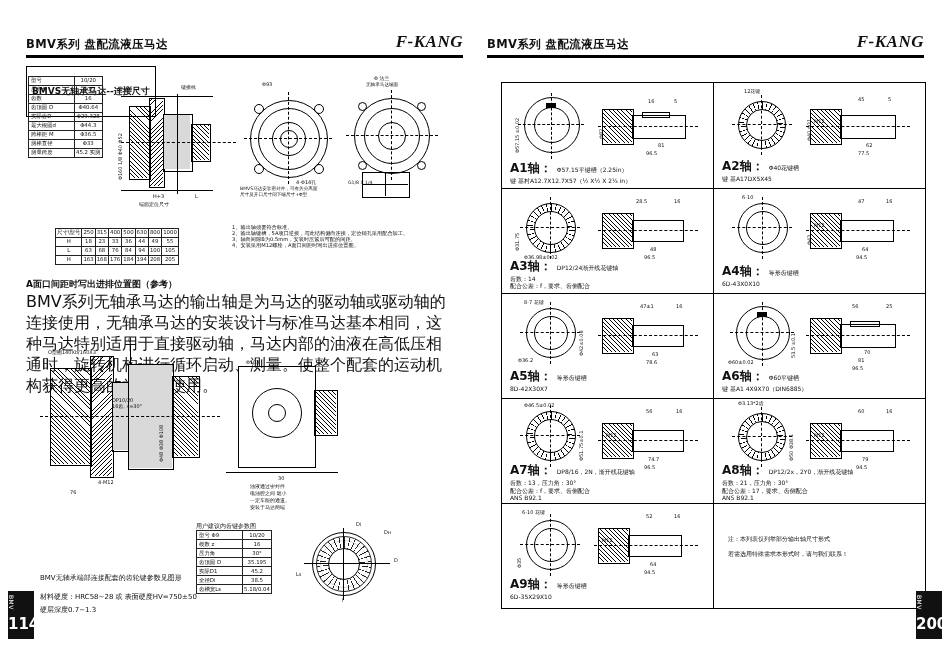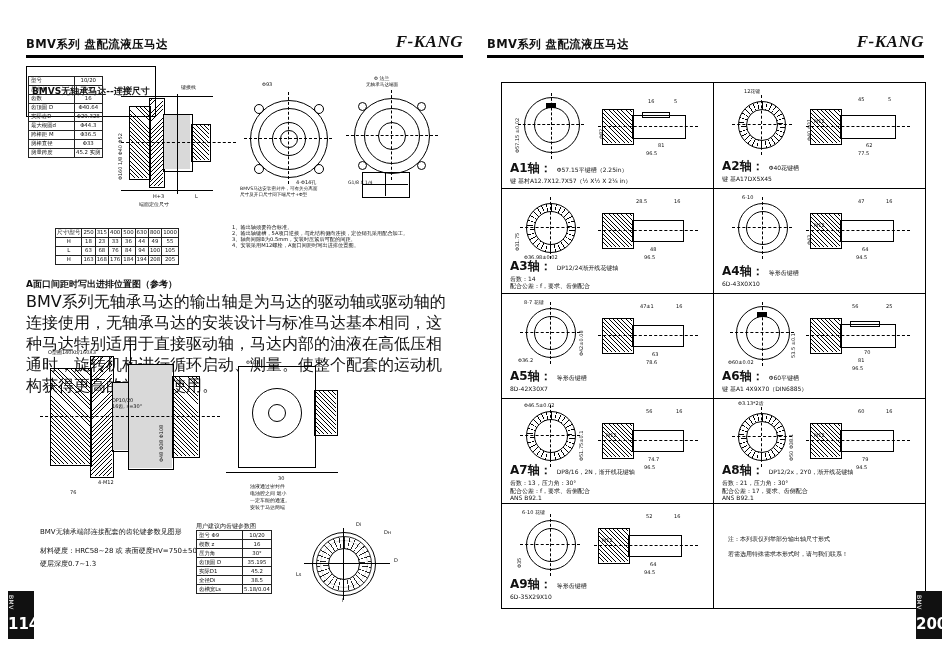--- a/index.html
+++ b/index.html
@@ -11,21 +11,21 @@
   .half.right{padding:22px 26px 10px 12px;}
 
   
   .hdr{position:relative;height:30px;display:flex;align-items:flex-end;justify-content:space-between;}
   .hdr .ttl{font-size:11.5px;font-weight:bold;letter-spacing:.4px;}
   .hdr .brand{font-size:17px;font-weight:bold;font-style:italic;font-family:"Liberation Serif",serif;letter-spacing:.5px;}
   .hdr-rule{height:3px;background:#000;margin-top:3px;}
 
   
   .frame{border:1px solid #000;box-sizing:border-box;position:relative;}
-  .lbl{font-size:7px;line-height:1.25;}
+  .lbl{font-size:7px;line-height:1.25;margin-top:46px;}
   .lbl2{font-size:6px;line-height:1.2;}
   .lbl3{font-size:5.2px;line-height:1.15;}
   .sec-title{font-size:9px;font-weight:bold;margin:0 0 3px 0;}
   .sec-title.box{border:1px solid #000;display:inline-block;padding:18px 5px;}
 
   
   table{border-collapse:collapse;}
   td,th{border:.6px solid #222;font-size:5.4px;padding:0 1px;text-align:center;line-height:1.35;font-weight:normal;}
   .spec-tbl td{font-size:5.4px;height:8px;}
   .spec-tbl td.k{text-align:left;padding-left:2px;width:42px;}

